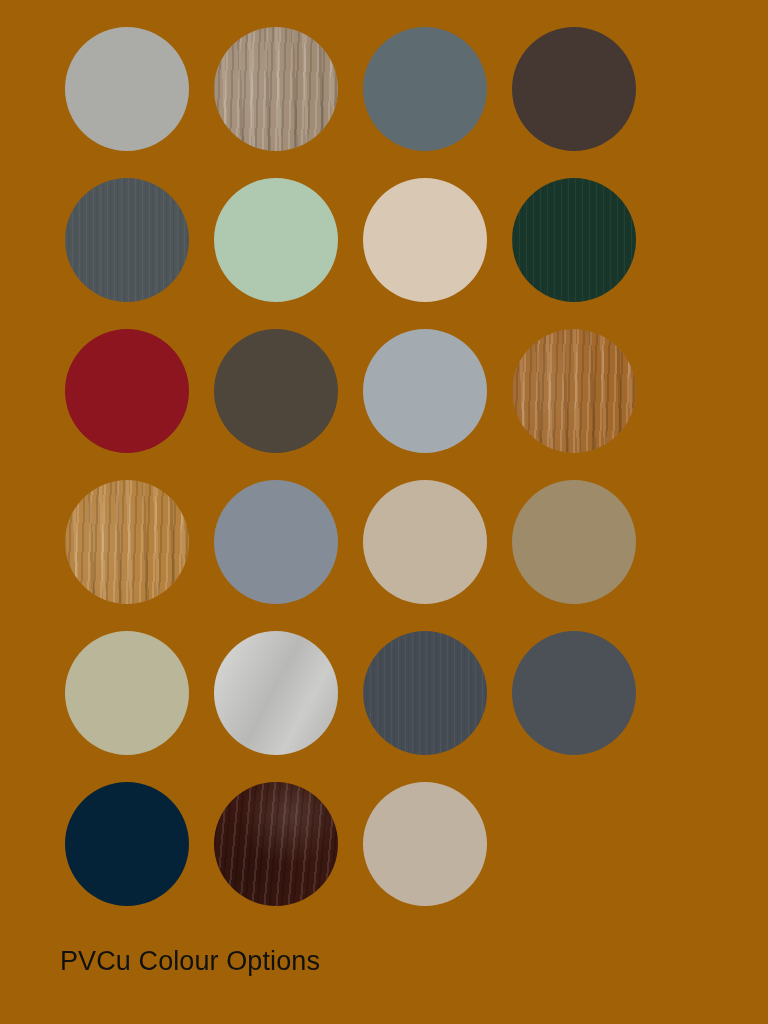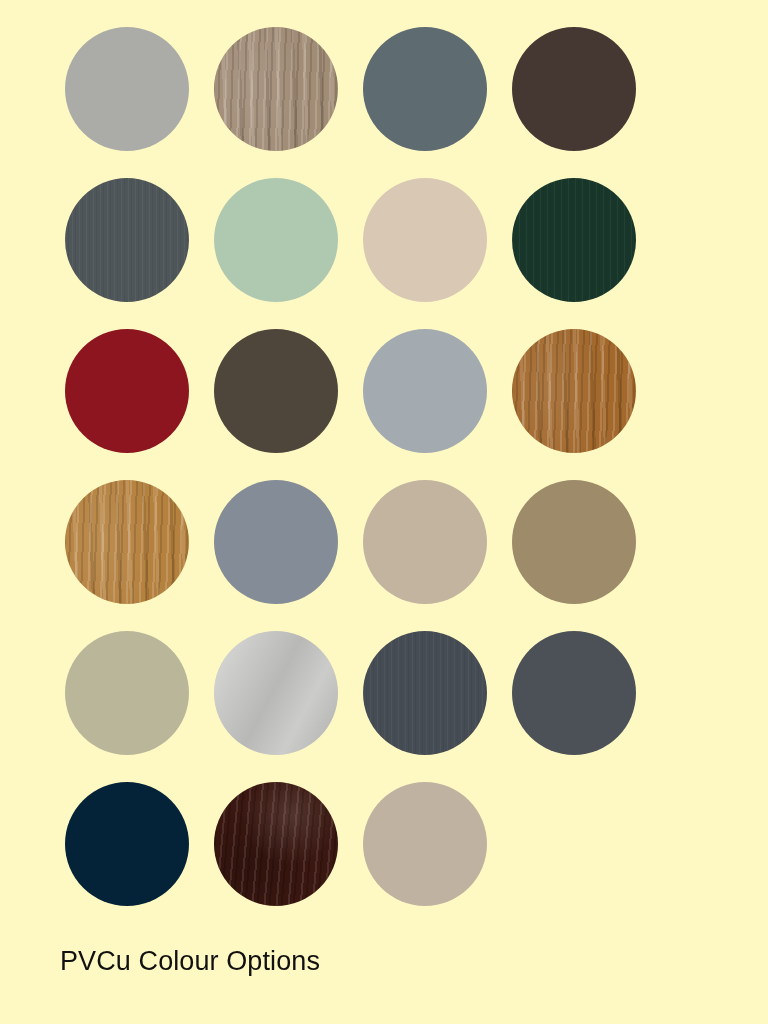--- a/index.html
+++ b/index.html
@@ -13,21 +13,21 @@
     height: 1024px;
     font-family: "Liberation Sans", sans-serif;
     -webkit-font-smoothing: antialiased;
     overflow: hidden;
   }
 
   .page {
     position: relative;
     width: 768px;
     height: 1024px;
-    background: #fef9c3;
+    background: #a16207;
     box-sizing: border-box;
   }
 
   .swatch-grid {
     position: absolute;
     left: 65px;
     top: 27px;
     width: 600px;
     display: grid;
     grid-template-columns: repeat(4, 124px);

